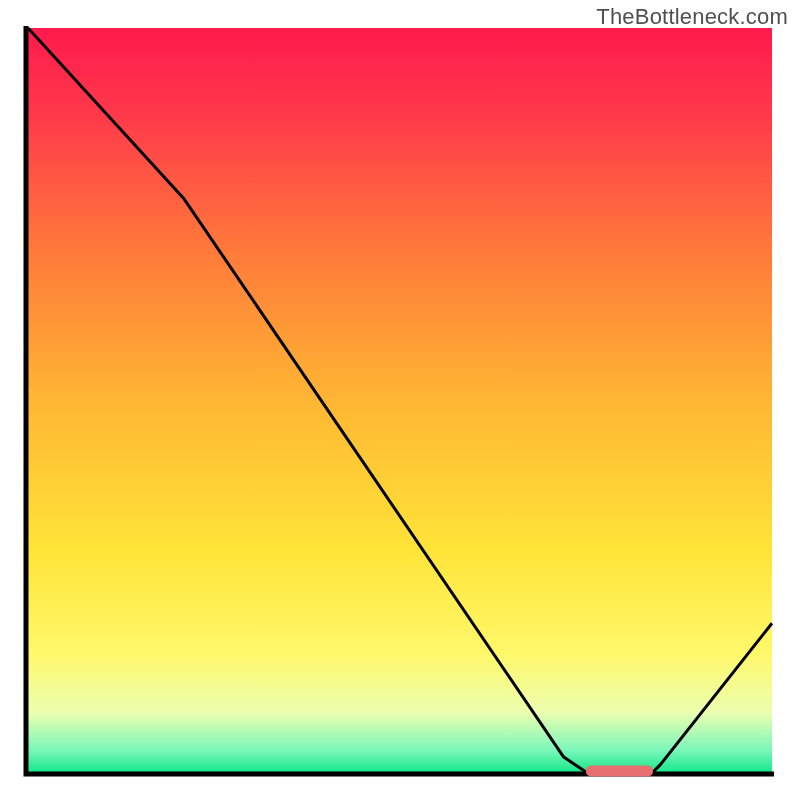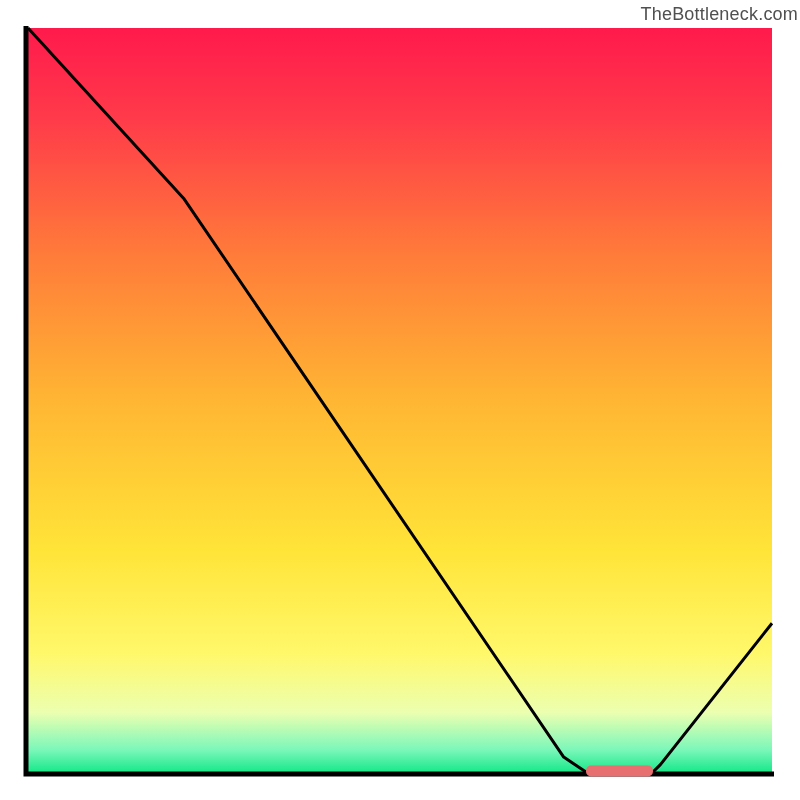--- a/index.html
+++ b/index.html
@@ -7,23 +7,23 @@
     padding: 0;
     width: 800px;
     height: 800px;
     background: #ffffff;
     font-family: Arial, Helvetica, sans-serif;
     position: relative;
   }
   .watermark {
     position: absolute;
     top: 4px;
-    right: 2px;
+    right: 12px;
     color: #505050;
-    font-size: 18px;
+    font-size: 22px;
     font-weight: 500;
     letter-spacing: 0.2px;
     margin-left: 48px;
   }
   svg {
     display: block;
   }
 </style>
 </head>
 <body>

